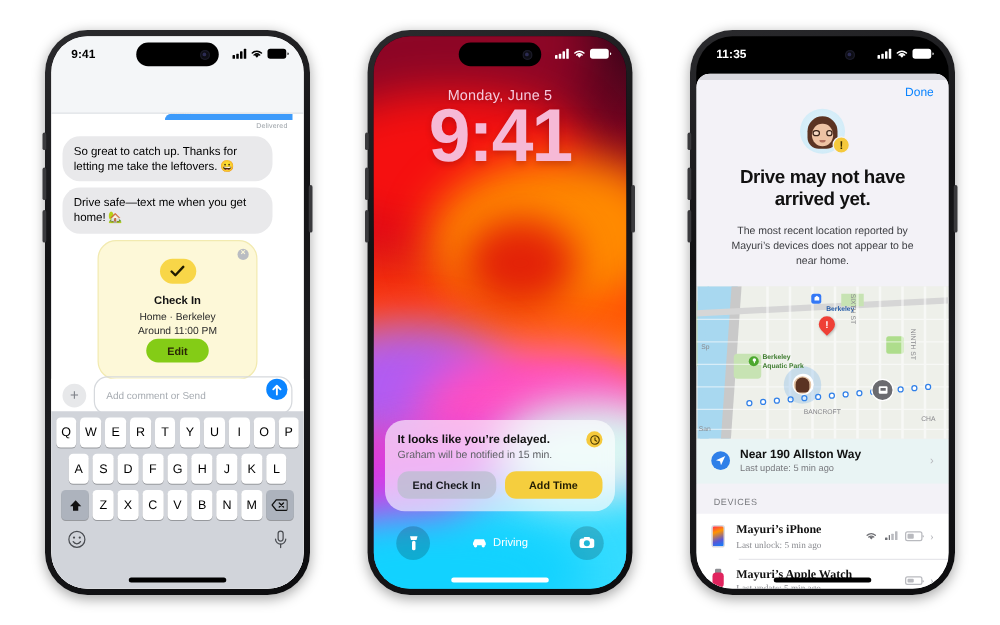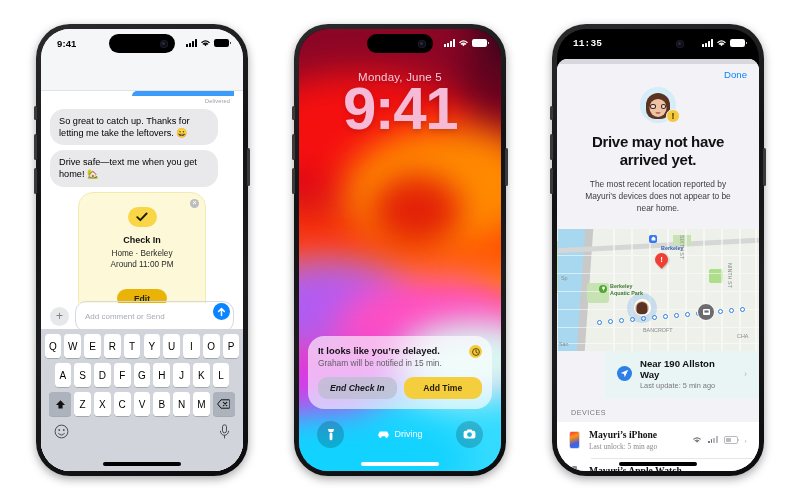--- a/index.html
+++ b/index.html
@@ -70,21 +70,21 @@
   .bars { display:flex; align-items:flex-end; gap:1px; height:8px; }
   .bars i { width:2px; border-radius:.5px; display:block; }
   .bars i:nth-child(1){height:3px}
   .bars i:nth-child(2){height:4.5px}
   .bars i:nth-child(3){height:6px}
   .bars i:nth-child(4){height:8px}
   .batt { width:15px; height:8px; border-radius:2.2px; position:relative; padding:1px; }
   .batt .fill { height:100%; border-radius:1.2px; }
   .batt::after { content:""; position:absolute; right:-2.2px; top:2.6px; width:1.4px; height:2.8px; border-radius:0 1px 1px 0; }
 
-  .dark .statusbar { color:#fff;font-family:Liberation Mono, monospace; }
+  .dark .statusbar { color:#fff; }
   .dark .bars i { background:#fff; }
   .dark .batt { background:#fff; }
   .dark .batt .fill { background:#fff; }
   .dark .batt::after { background:#fff; }
   .light .statusbar { color:#000; }
   .light .bars i { background:#000; }
   .light .batt { background:#000; }
   .light .batt .fill { background:#000; }
   .light .batt::after { background:#000; }
 
@@ -145,22 +145,22 @@
   .ci-close { position:absolute; top:6px; right:6px; width:9px; height:9px; border-radius:50%;
     background:#b9bcc2; display:flex; align-items:center; justify-content:center; }
   .ci-close span { color:#fdf8d8; font-size:7px; line-height:1; font-weight:700; margin-top:-.5px;}
   .ci-badge {
     width:29px; height:20px; border-radius:10px; background:#f8d648;
     margin:0 auto 8px; display:flex; align-items:center; justify-content:center;
   }
   .ci-title { font-size:9px; font-weight:700; color:#111; margin-bottom:3px; }
   .ci-sub { font-size:8.2px; color:#2a2a2a; line-height:1.45; }
   .ci-edit {
-    margin:18px auto 0; width:50px; height:19px; border-radius:10px;
-    background:#eab308; color:#2a2505; font-size:8.6px; font-weight:700;
+    margin:0 auto 0; width:50px; height:19px; border-radius:10px;
+    background:#84cc16; color:#2a2505; font-size:8.6px; font-weight:700;
     display:flex; align-items:center; justify-content:center;
   }
 
   .input-row {
     position:absolute; left:0; right:0; bottom:142px; height:26px;
     display:flex; align-items:center; gap:6px; padding:0 9px; background:#fff;
   }
   .plus-btn { width:19px; height:19px; border-radius:50%; background:#e7e8ea;
     display:flex; align-items:center; justify-content:center; color:#7c8087; font-size:12px; line-height:1; font-weight:300; flex:0 0 auto;}
   .txt-field {
@@ -220,21 +220,21 @@
     backdrop-filter: blur(6px);
     border-radius:16px; padding:9px 10px 10px;
   }
   .ln-title { font-size:9.4px; font-weight:700; color:#111; }
   .ln-sub { font-size:8.4px; color:#5d5f64; margin-top:2px; }
   .ln-icon { position:absolute; top:9px; right:10px; width:13px; height:13px; border-radius:50%;
     background:#f5c93c; display:flex; align-items:center; justify-content:center; }
   .ln-btns { display:flex; gap:7px; margin-top:9px; }
   .ln-btn { flex:1; height:22px; border-radius:9px; display:flex; align-items:center; justify-content:center;
     font-size:8.6px; font-weight:700; }
-  .ln-btn.secondary { background:rgba(185,190,205,.72); color:#15161a;font-style:italic; }
+  .ln-btn.secondary { background:rgba(185,190,205,.72); color:#15161a; }
   .ln-btn.primary { background:#f5ce3e; color:#221d03; }
 
   .lock-bottom { position:absolute; left:0; right:0; bottom:22px; height:30px;
     display:flex; align-items:center; justify-content:space-between; padding:0 18px; }
   .lb-circle { width:27px; height:27px; border-radius:50%; background:rgba(0,0,0,.18);
     display:flex; align-items:center; justify-content:center; }
   .driving-pill { display:flex; align-items:center; gap:4px; color:#fff; font-size:9px; font-weight:500; }
 
   
   .p3 .screen { background:#000; }
@@ -290,21 +290,21 @@
   .car-dot { position:absolute; left:140px; top:74px; width:18px; height:18px; border-radius:50%; background:#6b6b70;
     display:flex; align-items:center; justify-content:center; border:1.5px solid #fff; }
   .map-label { position:absolute; font-size:5.4px; color:#3e7c2f; font-weight:600; }
   .map-label.blue { color:#2a5fa8; }
   .map-label.gray { color:#8a8a8e; font-weight:500; }
   .poi-sq { position:absolute; left:92px; top:6px; width:8px; height:8px; border-radius:2px; background:#3478f6;
     display:flex; align-items:center; justify-content:center; }
   .poi-circ { position:absolute; left:42px; top:56px; width:8px; height:8px; border-radius:50%; background:#4ca82f;
     display:flex; align-items:center; justify-content:center; }
 
-  .near-row { background:#e9f4f4; display:flex; align-items:center; gap:8px; padding:7px 12px 8px;margin-left:48px; }
+  .near-row { background:#e9f4f4; display:flex; align-items:center; gap:8px; padding:7px 12px 8px; }
   .near-icon { width:15px; height:15px; border-radius:50%; background:#2f7fe8; display:flex; align-items:center; justify-content:center; flex:0 0 auto; }
   .near-title { font-size:9.6px; font-weight:600; color:#111; }
   .near-sub { font-size:7.4px; color:#78797e; margin-top:1.5px; }
   .chev-r { margin-left:auto; color:#b6b7bc; font-size:9px; }
 
   .devices-hdr { font-size:7.2px; color:#78797e; letter-spacing:.5px; padding:10px 14px 5px; background:#f3f2f7; }
   .dev-list { background:#fff;font-family:Liberation Serif, serif; }
   .dev-row { display:flex; align-items:center; gap:9px; padding:7px 12px; position:relative; }
   .dev-row + .dev-row::before { content:""; position:absolute; left:34px; right:0; top:0; height:.5px; background:#e6e6ea; }
   .dev-icon-phone { width:11px; height:18px; border-radius:2.5px;

